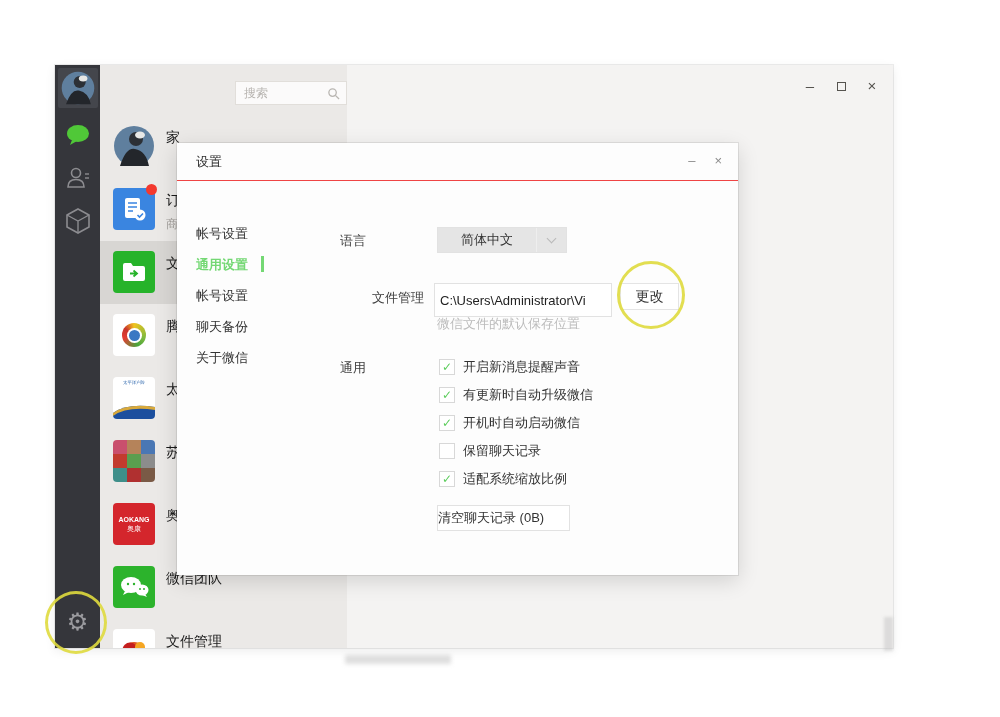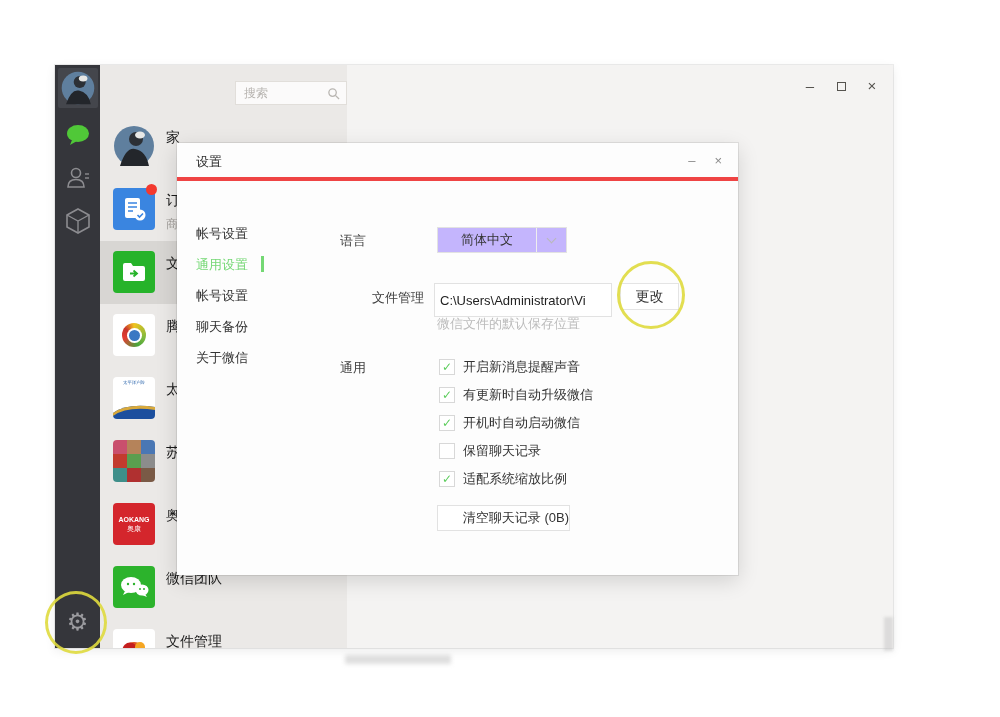--- a/index.html
+++ b/index.html
@@ -39,51 +39,51 @@
 
   
   #main-area{left:292px;top:0;right:0;height:100%;background:#f4f3f2;}
   #win-controls{position:absolute;right:14px;top:14px;display:flex;gap:17px;align-items:center;}
   .wc{width:14px;height:14px;color:#55534f;font-size:15px;line-height:14px;text-align:center;}
   #wc-max span{display:inline-block;width:9px;height:9px;border:1px solid #55534f;margin-top:2px;}
 
   
   #dialog{left:177px;top:143px;width:561px;height:432px;background:#fdfdfd;z-index:5;
           box-shadow:0 0 0 1px rgba(0,0,0,.08),0 6px 20px rgba(0,0,0,.14);}
-  #dlg-titlebar{left:0;top:0;width:100%;height:38px;border-bottom:4px solid #ef4444;}
+  #dlg-titlebar{left:0;top:0;width:100%;height:38px;border-bottom:1px solid #ef4444;}
   #dlg-title{position:absolute;left:19px;top:10px;font-size:13px;color:#2d2d2d;}
   #dlg-controls{position:absolute;right:16px;top:10px;display:flex;gap:19px;}
   .dc{font-size:13px;color:#8a8a8a;line-height:16px;}
   #dlg-menu .mi{position:absolute;left:19px;font-size:13px;color:#333;white-space:nowrap;}
-  #dlg-menu .mi.sel{color:#74d874;}
+  #dlg-menu .mi.sel{color:#74d874;font-weight:bold;}
   #menu-indicator{left:84px;top:113px;width:3px;height:16px;background:#74d874;}
 
   .flabel{font-size:13px;color:#404040;white-space:nowrap;}
   #lang-label{left:163px;top:89px;}
-  #lang-select{left:260px;top:84px;width:130px;height:26px;background:#c4b5fd;border:1px solid #e2e2e2;
+  #lang-select{left:260px;top:84px;width:130px;height:26px;background:#e5e5e5;border:1px solid #e2e2e2;
                display:flex;align-items:stretch;}
   #lang-value{flex:1;text-align:center;font-size:13px;color:#333;line-height:24px;}
   #lang-chev{width:30px;border-left:1px solid #eee;display:flex;align-items:center;justify-content:center;}
   .chev{width:7px;height:7px;border-right:1.5px solid #b9b9b9;border-bottom:1.5px solid #b9b9b9;
         transform:rotate(45deg);margin-top:-3px;}
 
   #file-label{left:163px;top:146px;margin-left:32px;}
   #path-input{left:257px;top:140px;width:178px;height:34px;border:1px solid #e2e2e2;background:#fff;
               font-size:13px;color:#222;padding:0 5px;outline:none;}
   #change-btn{left:443px;top:140px;width:59px;height:27px;background:#fff;border:1px solid #e4e4e4;
               font-size:14px;color:#333;text-align:center;line-height:25px;}
   #file-hint{left:260px;top:172px;font-size:13px;color:#bcbcbc;white-space:nowrap;}
 
   #general-label{left:163px;top:216px;}
   .opt-row{position:absolute;left:262px;display:flex;align-items:center;}
   .cbox{width:16px;height:16px;border:1px solid #d8d8d8;background:#fff;display:flex;
         align-items:center;justify-content:center;font-size:12px;color:#5ccd5c;font-weight:bold;}
   .olabel{font-size:13px;color:#333;margin-left:8px;white-space:nowrap;}
   #clear-btn{left:260px;top:362px;width:133px;height:26px;background:#fff;border:1px solid #e2e2e2;
-             font-size:13px;color:#333;text-align:right;line-height:24px;}
+             font-size:13px;color:#333;text-align:left;line-height:24px;}
 
   
   .yellow-circle{border:3px solid #dfda3e;border-radius:50%;z-index:10;opacity:.9;}
   #circle-change{left:617px;top:261px;width:68px;height:68px;}
   #circle-gear{left:45px;top:591px;width:62px;height:63px;}
 
   
   #smudge-bottom{left:345px;top:655px;width:106px;height:9px;background:rgba(175,175,175,.4);
                  filter:blur(2px);z-index:2;}
   #smudge-right{left:884px;top:617px;width:9px;height:34px;background:rgba(190,190,190,.45);

